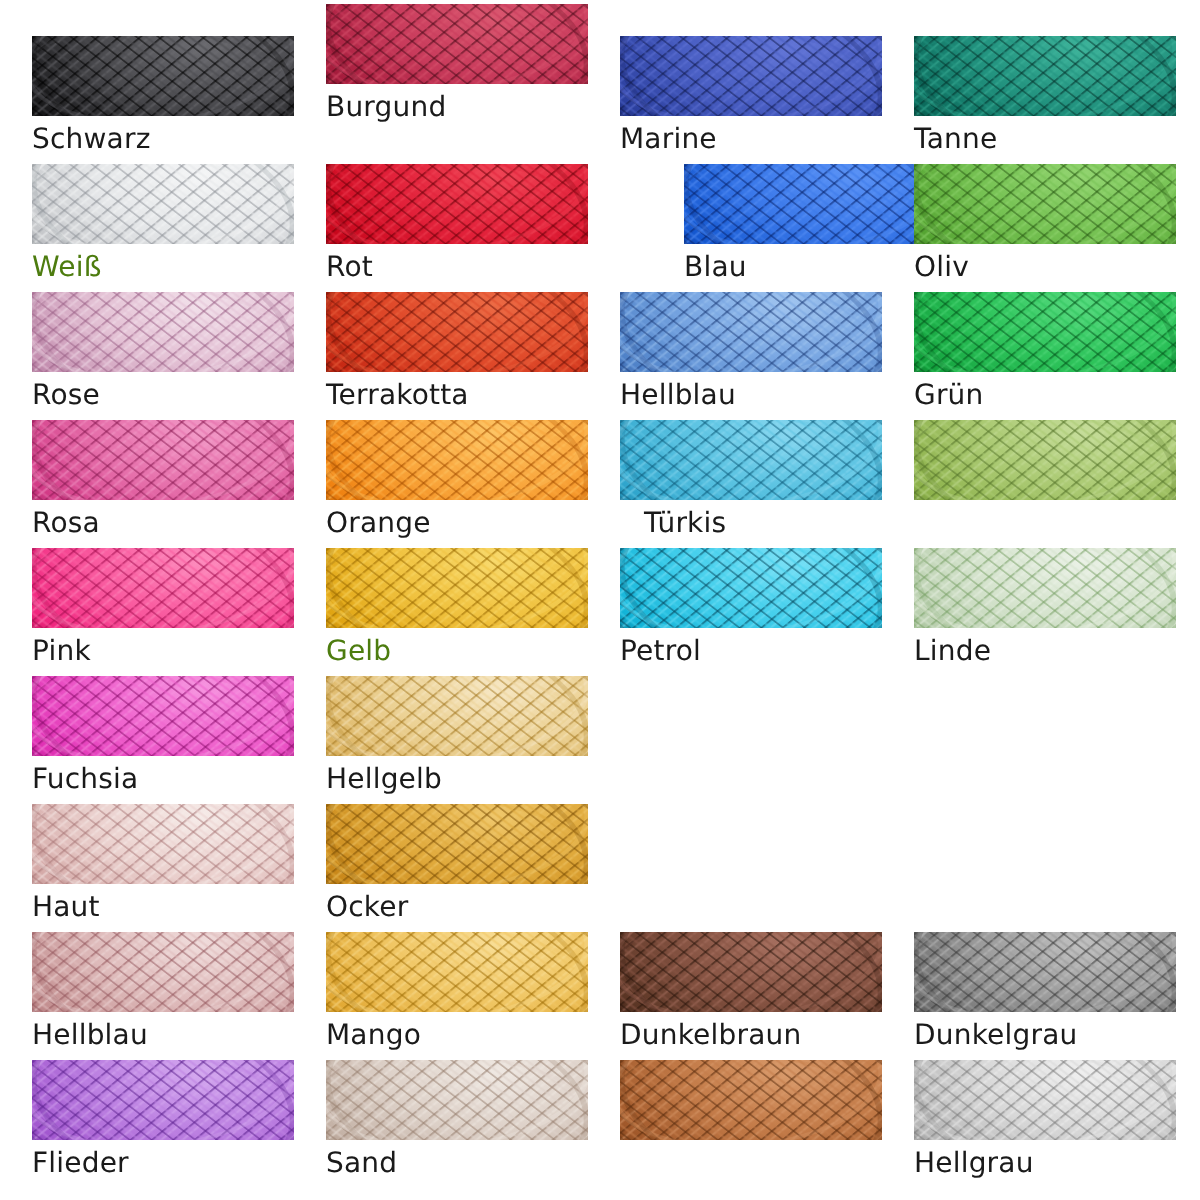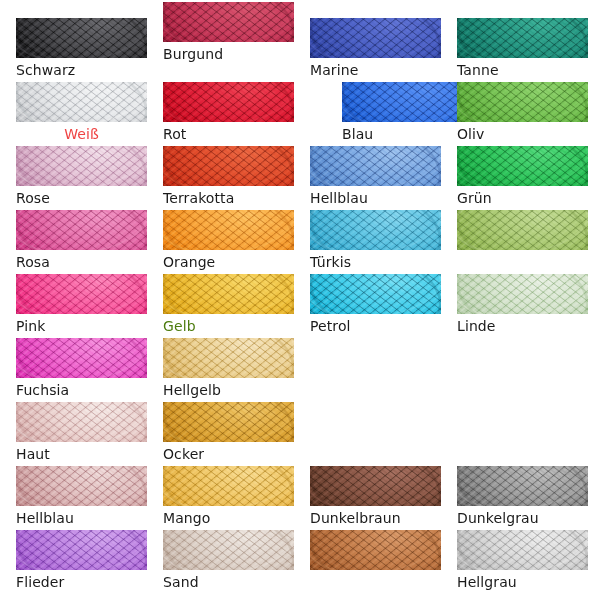--- a/index.html
+++ b/index.html
@@ -223,21 +223,21 @@
             <circle cx="80" cy="80" r="79" fill="url(#g4)"></circle>
             <rect x="0" y="0" width="160" height="160" fill="url(#pa4)"></rect>
             <rect x="0" y="0" width="160" height="160" fill="url(#pb4)"></rect>
             <ellipse cx="78" cy="64" rx="70" ry="56" fill="none" stroke="#f4f5f6" stroke-width="3" opacity="0.30" transform="rotate(-22 78 64)"></ellipse>
             <ellipse cx="82" cy="88" rx="74" ry="48" fill="none" stroke="#e6e8ea" stroke-width="2.4" opacity="0.28" transform="rotate(18 82 88)"></ellipse>
             <ellipse cx="80" cy="80" rx="79" ry="60" fill="none" stroke="#8f9499" stroke-width="3" opacity="0.22" transform="rotate(58 80 80)"></ellipse>
             <circle cx="80" cy="80" r="79" fill="none" stroke="#8f9499" stroke-width="10" opacity="0.35"></circle>
           </g>
         </svg>
       </div>
-      <span class="swatch-label" style="color: #ef4444; text-align: center;">Weiß</span>
+      <span class="swatch-label" style="color: #4d7c0f;">Weiß</span>
     </div>
     <div class="swatch-cell" style="left: 163px; top: 82px;">
       <div class="swatch" style="width: 131px; height: 40px; background: rgb(200, 7, 28);">
         <svg class="yarn" viewBox="0 0 160 160" preserveAspectRatio="none">
           <defs>
             <radialGradient id="g5" cx="62%" cy="34%" r="78%">
               <stop offset="0%" stop-color="#ef4455"></stop>
               <stop offset="42%" stop-color="#e2213a"></stop>
               <stop offset="78%" stop-color="#c8071c"></stop>
               <stop offset="100%" stop-color="#6d0009"></stop>
@@ -583,21 +583,21 @@
             <circle cx="80" cy="80" r="79" fill="url(#g14)"></circle>
             <rect x="0" y="0" width="160" height="160" fill="url(#pa14)"></rect>
             <rect x="0" y="0" width="160" height="160" fill="url(#pb14)"></rect>
             <ellipse cx="78" cy="64" rx="70" ry="56" fill="none" stroke="#88d7ef" stroke-width="3" opacity="0.30" transform="rotate(-22 78 64)"></ellipse>
             <ellipse cx="82" cy="88" rx="74" ry="48" fill="none" stroke="#5bc3e2" stroke-width="2.4" opacity="0.28" transform="rotate(18 82 88)"></ellipse>
             <ellipse cx="80" cy="80" rx="79" ry="60" fill="none" stroke="#0d5e7e" stroke-width="3" opacity="0.22" transform="rotate(58 80 80)"></ellipse>
             <circle cx="80" cy="80" r="79" fill="none" stroke="#0d5e7e" stroke-width="10" opacity="0.35"></circle>
           </g>
         </svg>
       </div>
-      <span class="swatch-label" style="color: rgb(26, 26, 26);">Türkis</span>
+      <span class="swatch-label" style="color: rgb(26, 26, 26); margin-left: 12px;">Türkis</span>
     </div>
     <div class="swatch-cell" style="left: 457px; top: 210px;">
       <div class="swatch" style="width: 131px; height: 40px; background: rgb(140, 177, 74);">
         <svg class="yarn" viewBox="0 0 160 160" preserveAspectRatio="none">
           <defs>
             <radialGradient id="g15" cx="62%" cy="34%" r="78%">
               <stop offset="0%" stop-color="#c6dd9a"></stop>
               <stop offset="42%" stop-color="#aac972"></stop>
               <stop offset="78%" stop-color="#8cb14a"></stop>
               <stop offset="100%" stop-color="#55752a"></stop>

